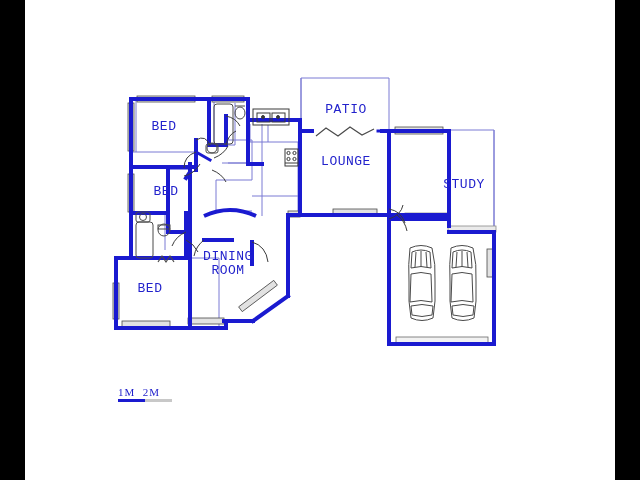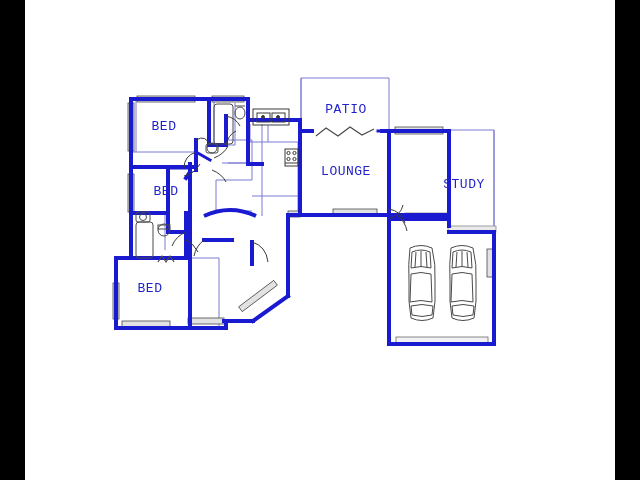--- a/index.html
+++ b/index.html
@@ -344,21 +344,30 @@
     </g>
 
   </svg>
 
   <div class="room-label" style="left:144px; top:120px; width:40px;">BED</div>
 
   <div class="room-label" style="left:146px; top:185px; width:40px;">BED</div>
 
   <div class="room-label" style="left:130px; top:282px; width:40px;">BED</div>
 
+  <div class="room-label" style="left:192px; top:250px; width:72px; line-height:14px;">DINING
+ROOM</div>
 
   <div class="room-label" style="left:316px; top:103px; width:60px;">PATIO</div>
 
-  <div class="room-label" style="left:309px; top:165px; width:74px;">LOUNGE</div>
+  <div class="room-label" style="left:309px; top:155px; width:74px;">LOUNGE</div>
 
   <div class="room-label" style="left:392px; top:178px; width:56px;margin-left:44px;">STUDY</div>
 
+  <div id="scale-wrap">
+    <div id="scale-labels">
+      <span>1M</span><span>&nbsp;&nbsp;</span><span>2M</span>
+    </div>
+    <div id="scale-seg-1"></div>
+    <div id="scale-seg-2"></div>
+  </div>
 
 </div>
 
 </body></html>

